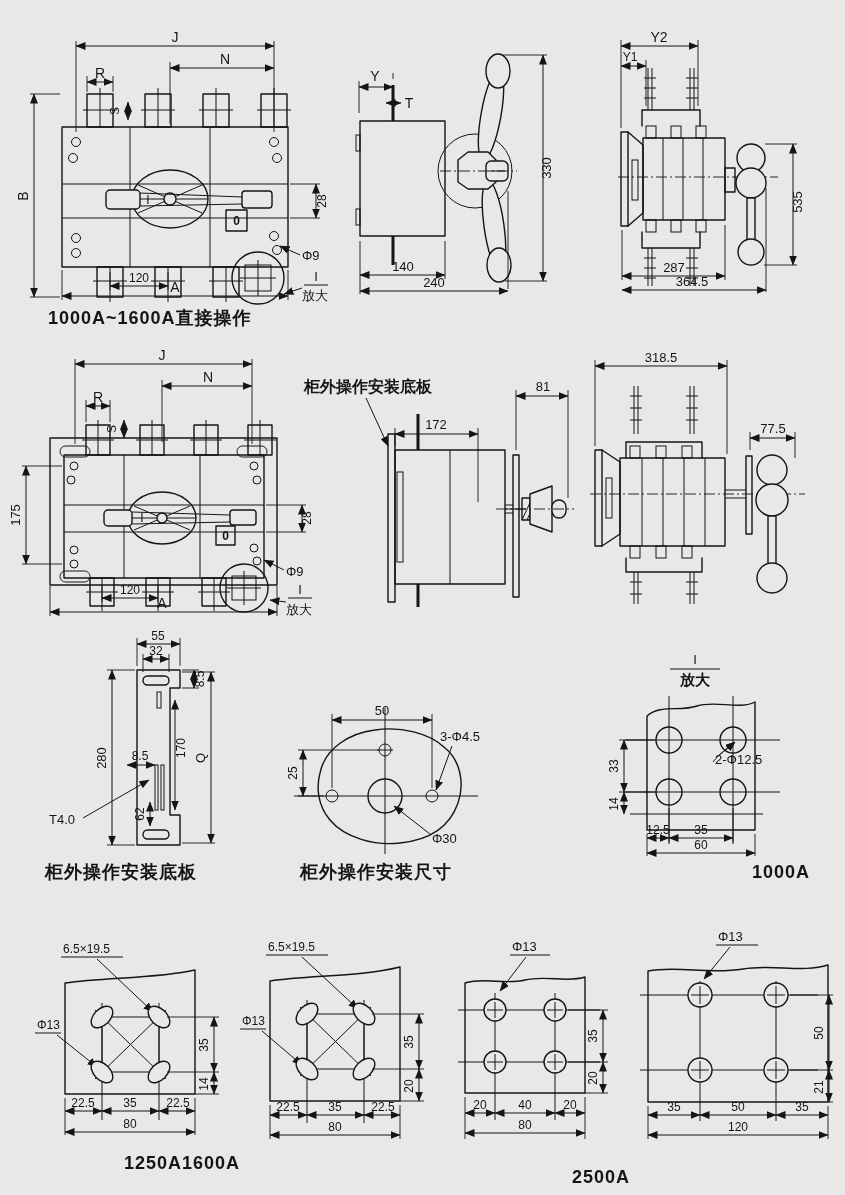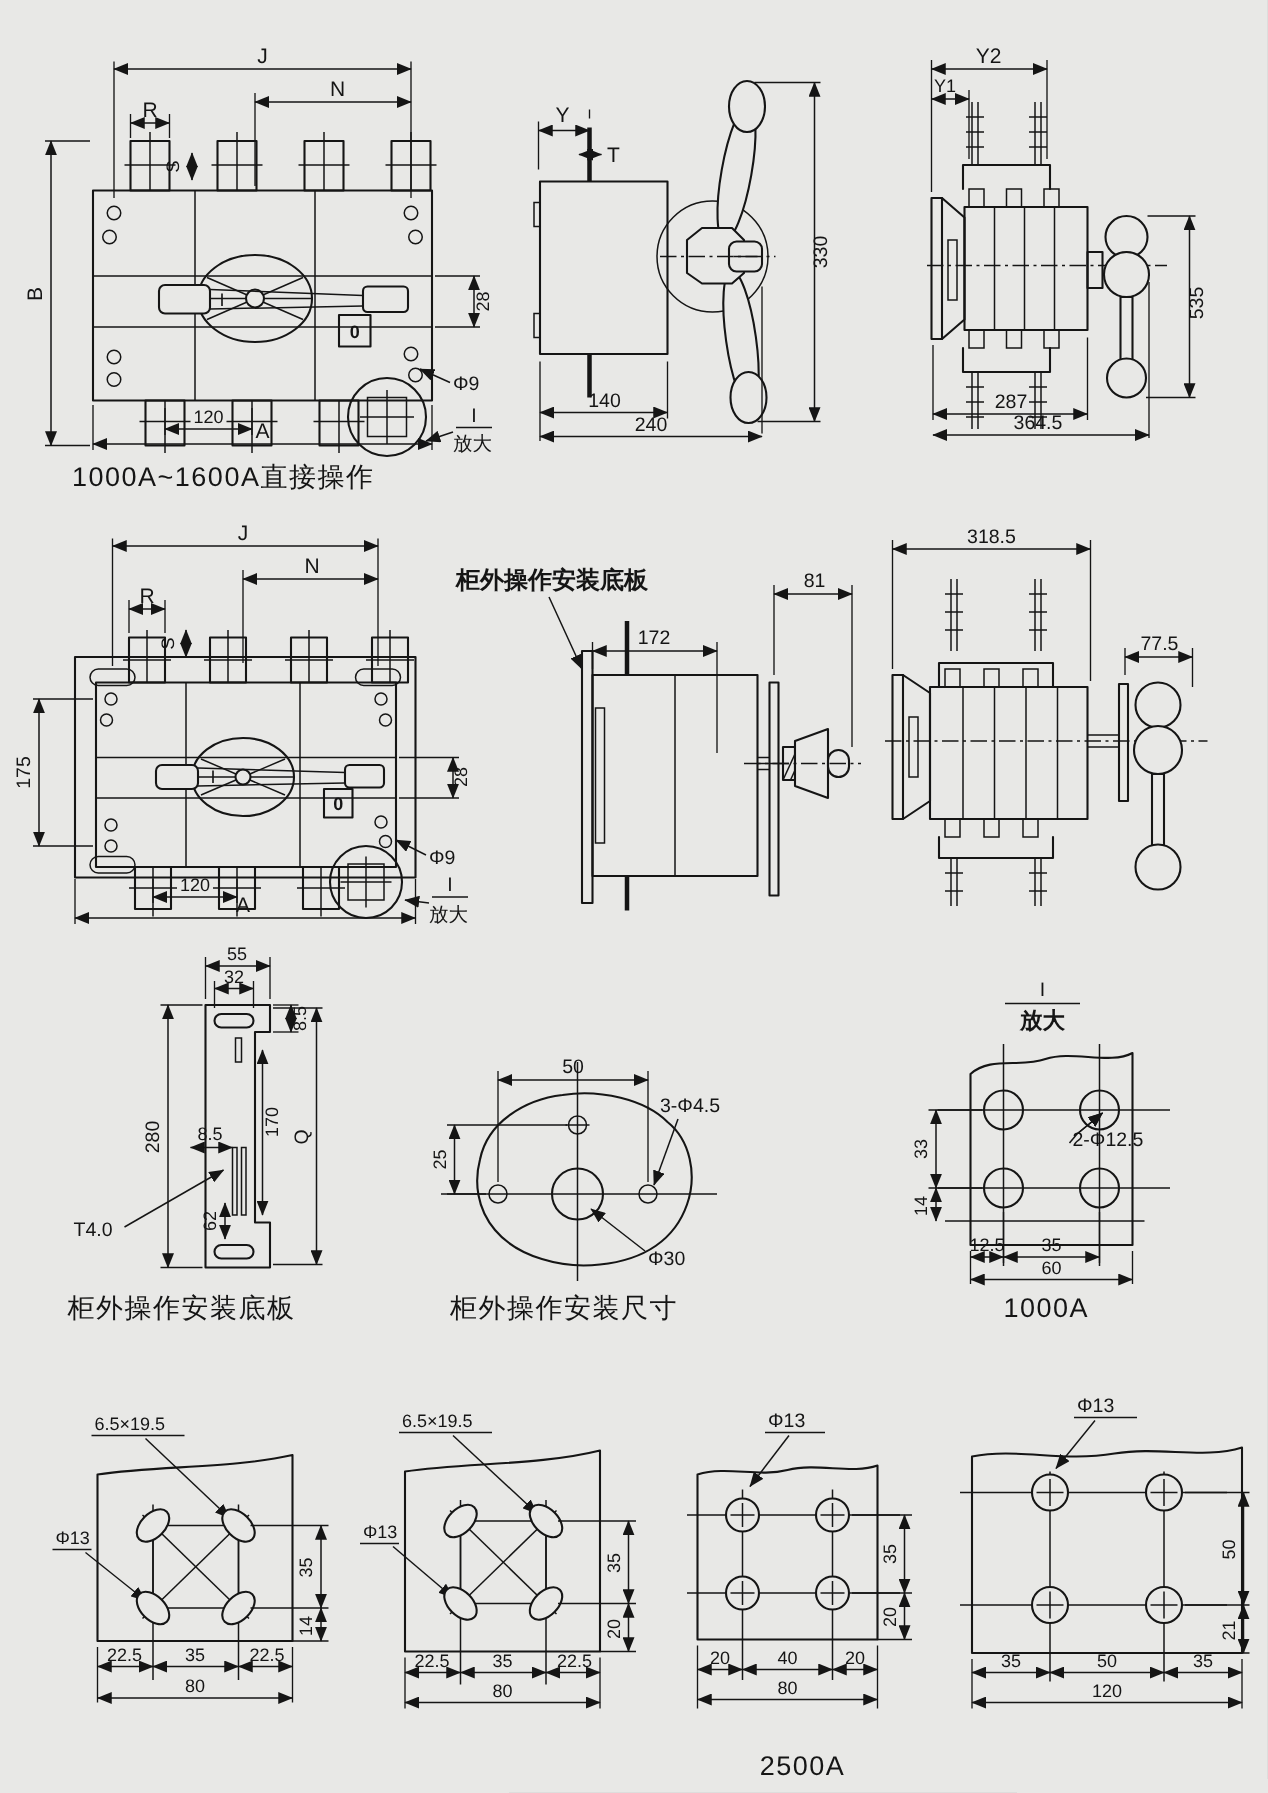--- a/index.html
+++ b/index.html
@@ -12,22 +12,22 @@
   .thin{stroke:#151515;stroke-width:1;fill:none;}
   .dim{stroke:#151515;stroke-width:1;fill:none;}
   .ext{stroke:#151515;stroke-width:0.9;fill:none;}
   .cl{stroke:#151515;stroke-width:0.9;fill:none;stroke-dasharray:11 3 2 3;}
   .stem{stroke:#151515;stroke-width:3;fill:none;}
   text{fill:#151515;font-family:"Liberation Sans","DejaVu Sans",sans-serif;}
   .dl{font-size:13px;text-anchor:middle;}
   .dls{font-size:12px;text-anchor:middle;}
   .dlb{font-size:14px;text-anchor:middle;}
   .lft{text-anchor:start;}
-  .cap{position:absolute;color:#151515;font-size:18px;font-weight:400;letter-spacing:1px;white-space:nowrap;}
-  .capc{width:100%;text-align:center;}
+  .cap{position:absolute;color:#151515;font-size:18px;font-weight:700;letter-spacing:1px;white-space:nowrap;}
+  .capc{width:100%;text-align:right;}
 </style>
 </head>
 <body>
 
 <div class="canvas">
 
 <svg width="0" height="0" style="position:absolute">
   <defs>
     <marker id="ah" viewBox="0 0 10 8" refX="9.5" refY="4" markerWidth="10" markerHeight="8" orient="auto-start-reverse">
       <path d="M0,0L10,4L0,8Z" fill="#151515"></path>
@@ -633,20 +633,21 @@
     <line class="dim" x1="30" y1="176" x2="67" y2="176" marker-start="url(#ah)" marker-end="url(#ah)"></line>
     <text class="dls" x="48" y="172">22.5</text>
     <line class="dim" x1="67" y1="176" x2="124" y2="176" marker-start="url(#ah)" marker-end="url(#ah)"></line>
     <text class="dls" x="95" y="172">35</text>
     <line class="dim" x1="124" y1="176" x2="160" y2="176" marker-start="url(#ah)" marker-end="url(#ah)"></line>
     <text class="dls" x="143" y="172">22.5</text>
     <line class="dim" x1="30" y1="197" x2="160" y2="197" marker-start="url(#ah)" marker-end="url(#ah)"></line>
     <text class="dls" x="95" y="193">80</text>
   </g>
 </svg>
+<div class="cap capc" style="left:0;top:218px">1250A1600A</div>
 </div>
 
 <div class="fig" style="left:240px;top:935px;width:205px;height:250px">
 <svg width="202" height="212" viewBox="0 0 202 212">
   <g>
     <text class="dls lft" x="28" y="16">6.5×19.5</text>
     <line class="thin" x1="26" y1="20" x2="88" y2="20"></line>
     <line class="dim" x1="62" y1="22" x2="118" y2="74" marker-end="url(#ah)"></line>
     <text class="dls lft" x="2" y="90">Φ13</text>
     <line class="thin" x1="0" y1="94" x2="26" y2="94"></line>

